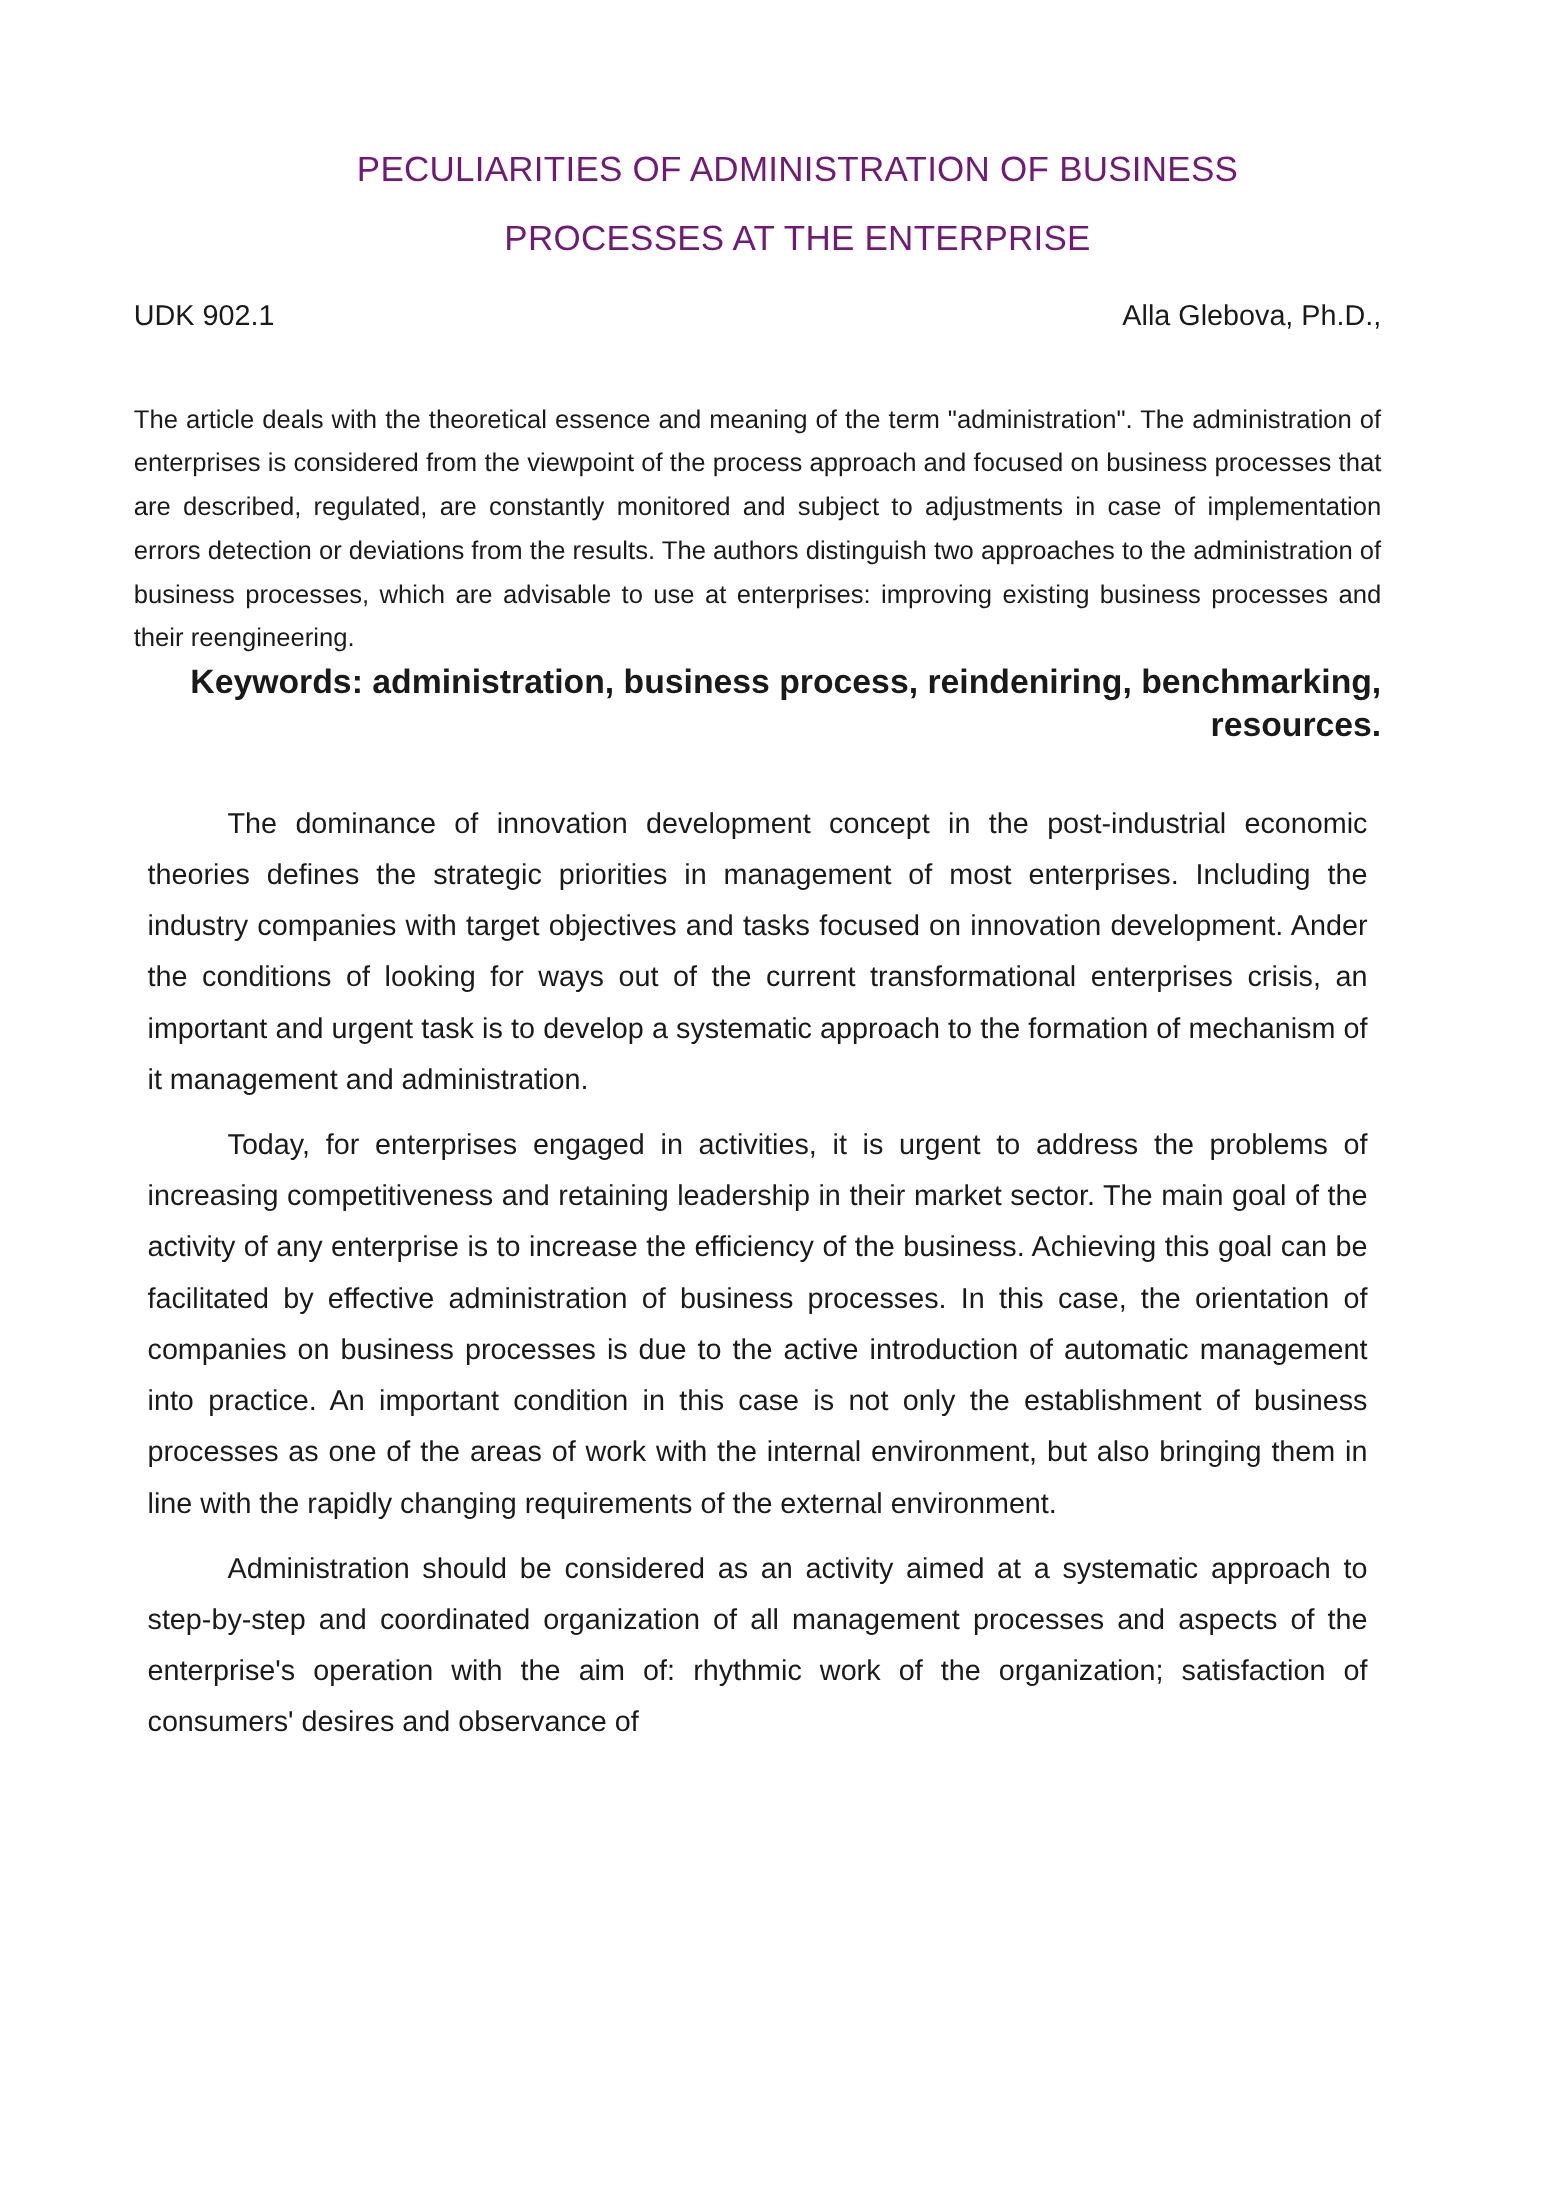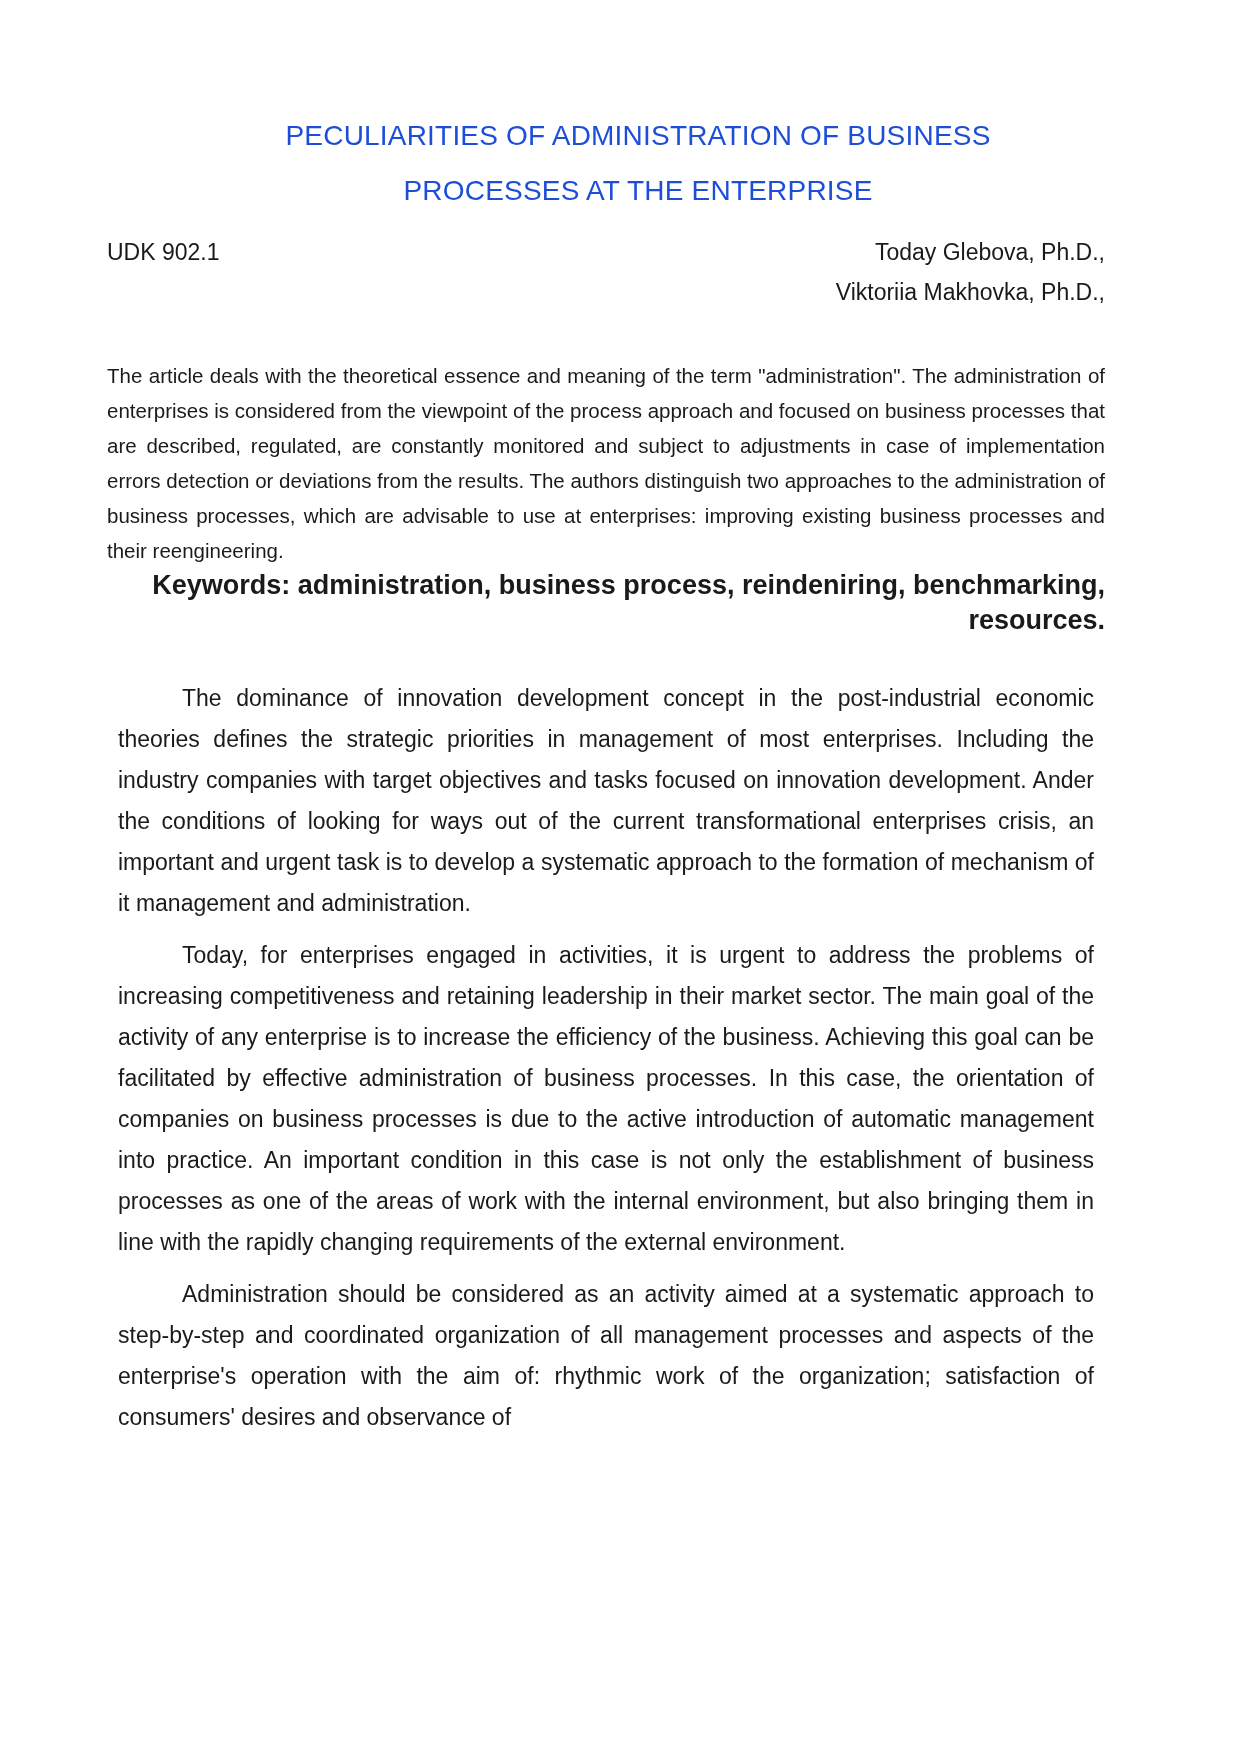--- a/index.html
+++ b/index.html
@@ -17,21 +17,21 @@
     color: #1a1a1a;
     box-sizing: border-box;
     padding: 108px 135px 60px 107px;
     overflow: hidden;
   }
   .title-block {
     margin-left: 64px; 
     text-align: center;
     font-size: 28px;
     line-height: 55px;
-    color: #1d4ed8;
+    color: #701a75;
     letter-spacing: 0.2px;
   }
   .meta-block {
     position: relative;
     margin-top: 14px;
     font-size: 23px;
     line-height: 40px;
   }
   .udk {
     position: absolute;
@@ -70,22 +70,21 @@
 <div class="page">
 
   <div class="title-block">
     <div>PECULIARITIES OF ADMINISTRATION OF BUSINESS</div>
     <div>PROCESSES AT THE ENTERPRISE</div>
   </div>
 
   <div class="meta-block">
     <div class="udk">UDK 902.1</div>
     <div class="authors">
-      <div>Today Glebova, Ph.D.,</div>
-      <div>Viktoriia Makhovka, Ph.D.,</div>
+      <div>Alla Glebova, Ph.D.,</div>
     </div>
   </div>
 
   <div class="abstract-block">
     <div>The article deals with the theoretical essence and meaning of the term "administration". The administration of enterprises is considered from the viewpoint of the process approach and focused on business processes that are described, regulated, are constantly monitored and subject to adjustments in case of implementation errors detection or deviations from the results. The authors distinguish two approaches to the administration of business processes, which are advisable to use at enterprises: improving existing business processes and their reengineering.</div>
     <div class="keywords">Keywords: administration, business process, reindeniring, benchmarking, resources.</div>
   </div>
 
   <div class="body-block">
     <p>The dominance of innovation development concept in the post-industrial economic theories defines the strategic priorities in management of most enterprises. Including the industry companies with target objectives and tasks focused on innovation development. Ander the conditions of looking for ways out of the current transformational enterprises crisis, an important and urgent task is to develop a systematic approach to the formation of mechanism of it management and administration.</p>

